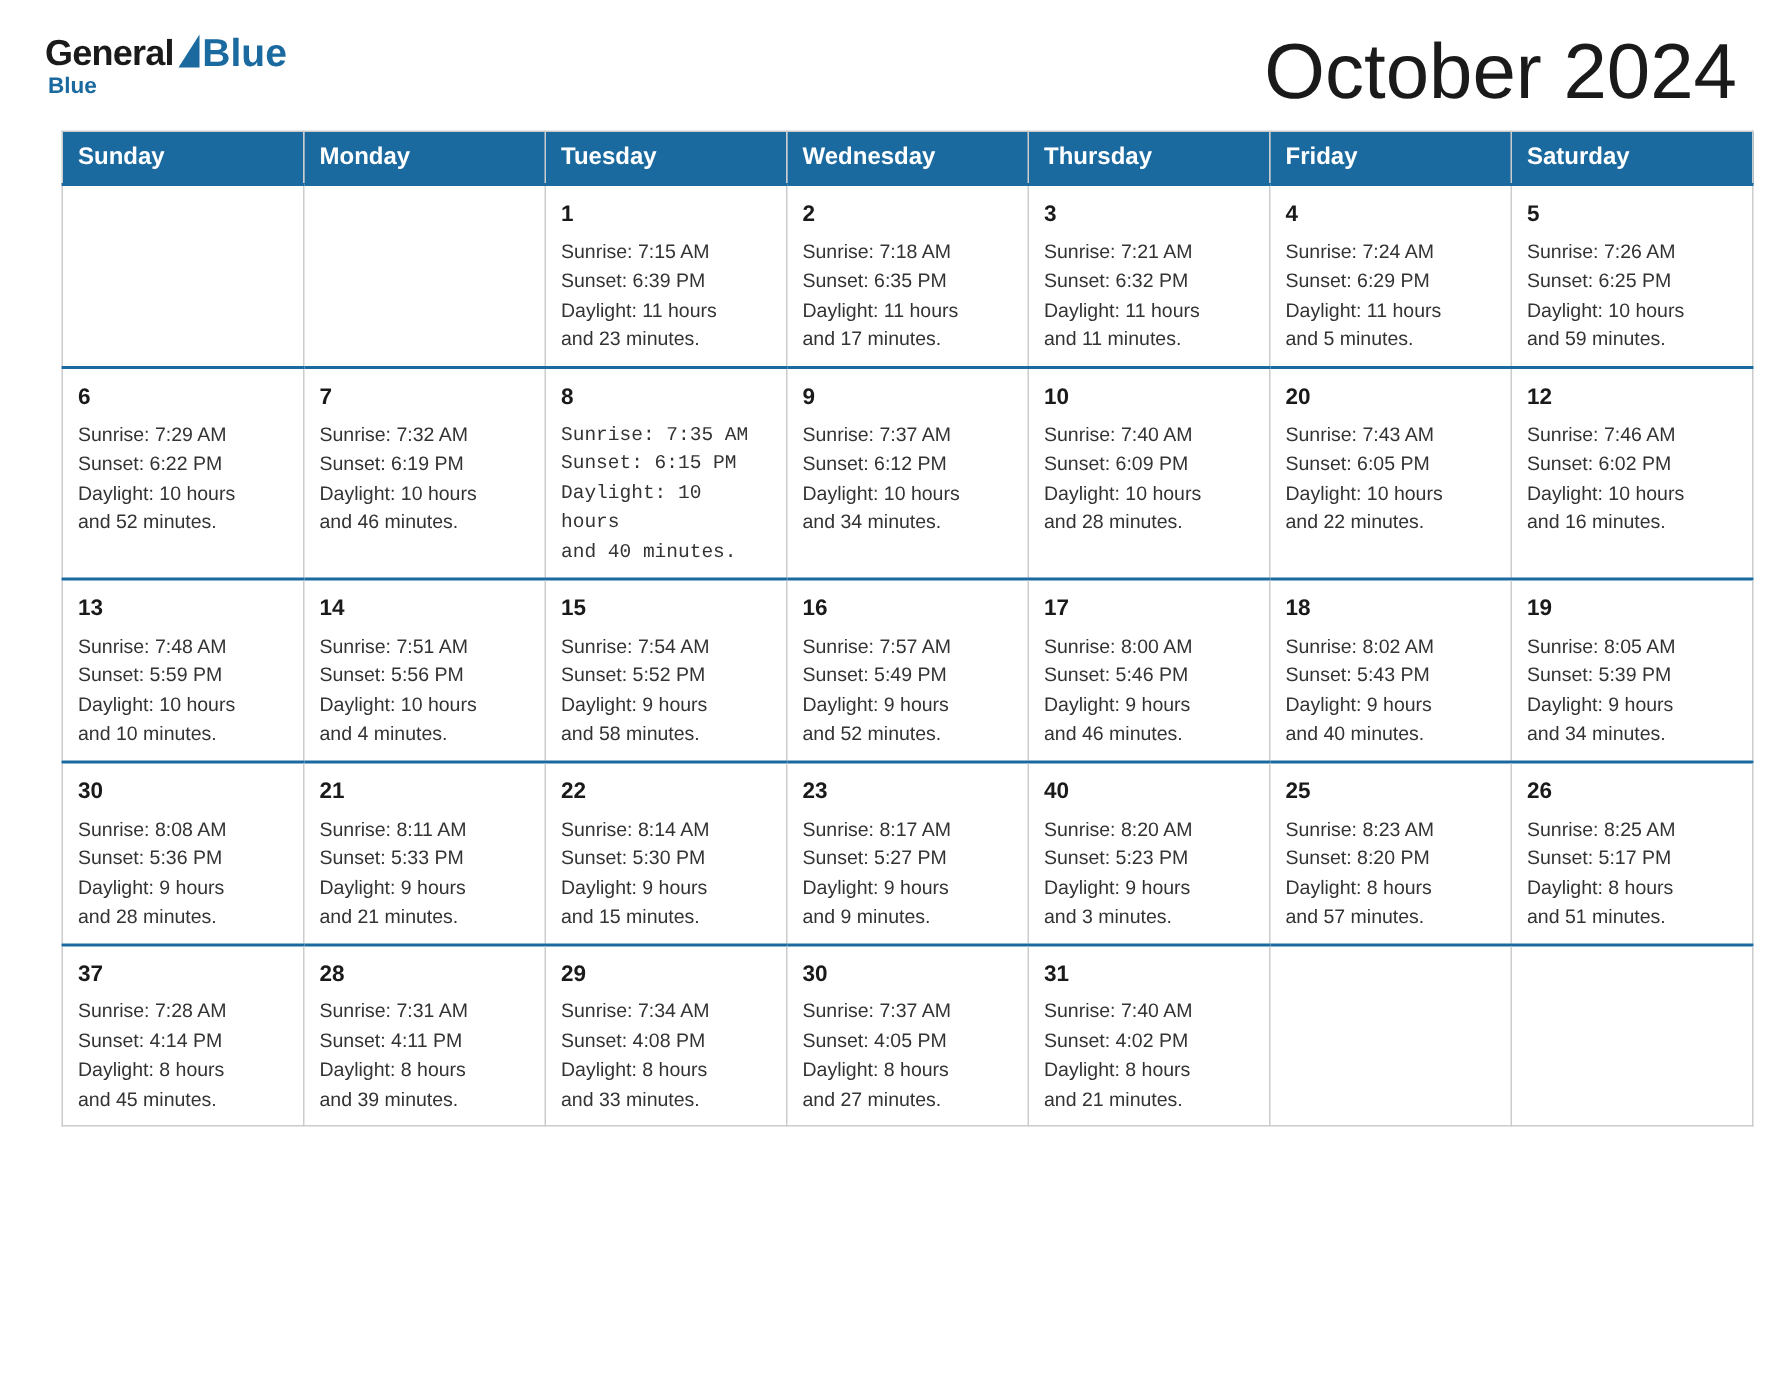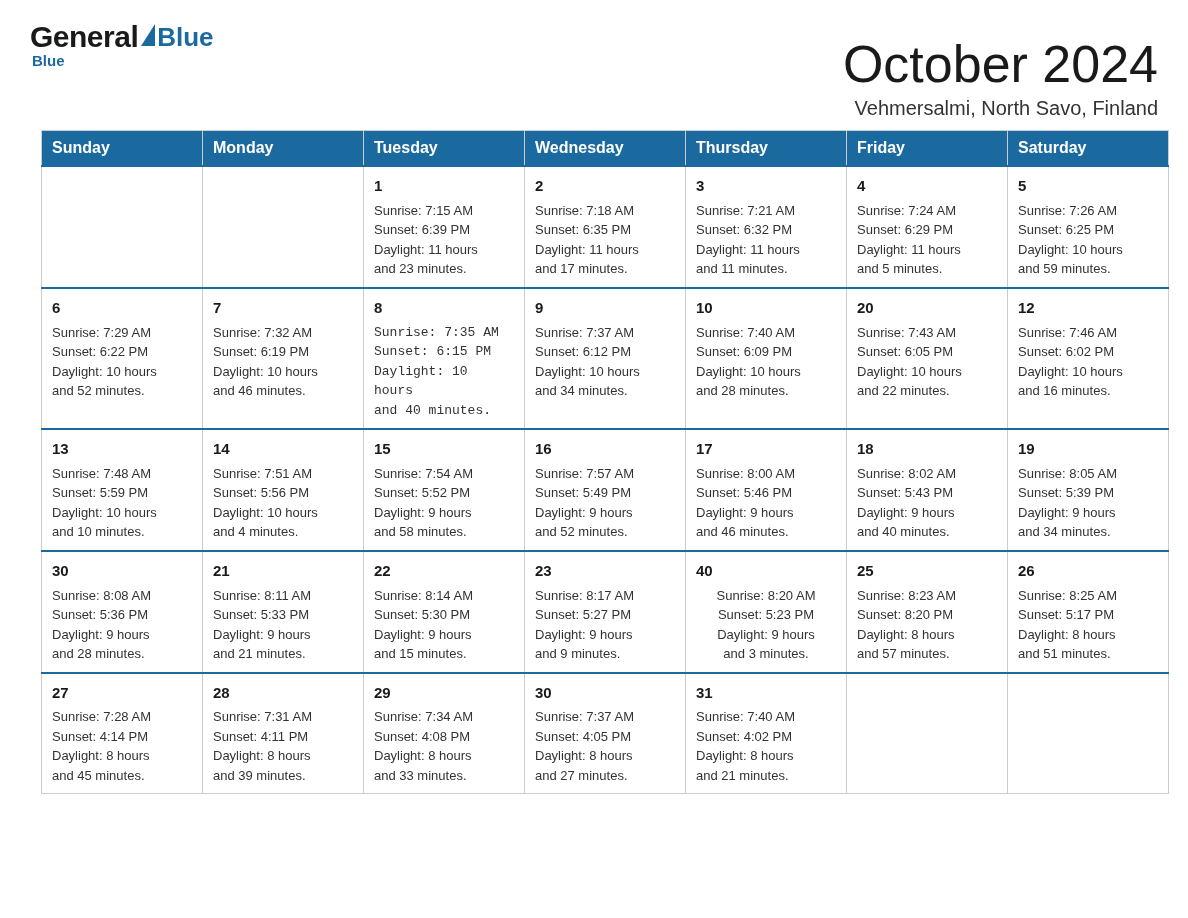--- a/index.html
+++ b/index.html
@@ -20,21 +20,21 @@
     .logo {
       display: flex;
       flex-direction: column;
       align-items: flex-start;
     }
     .logo-top {
       display: flex;
       align-items: center;
     }
     .logo-general {
-      font-size: 30px;
+      font-size: 24px;
       font-weight: bold;
       color: #1a1a1a;
       letter-spacing: -0.5px;
     }
     .logo-triangle {
       width: 0;
       height: 0;
       border-left: 14px solid transparent;
       border-bottom: 22px solid #1a6aa0;
       margin-left: 3px;
@@ -48,21 +48,20 @@
     }
     .logo-bottom {
       font-size: 15px;
       color: #1a6aa0;
       font-weight: bold;
       margin-top: -2px;
       margin-left: 2px;
     }
     .title-block {
       text-align: right;
-      margin-top: 16px;
     }
     .month-title {
       font-size: 52px;
       font-weight: 300;
       color: #1a1a1a;
       line-height: 1.1;
     }
     .location {
       font-size: 20px;
       color: #333;
@@ -120,21 +119,20 @@
   <div class="logo">
     <div class="logo-top">
       <span class="logo-general">General</span>
       <div class="logo-triangle"></div>
       <span class="logo-blue">Blue</span>
     </div>
     <div class="logo-bottom">Blue</div>
   </div>
   <div class="title-block">
     <div class="month-title">October 2024</div>
-    <div class="location">Vehmersalmi, North Savo, Finland</div>
   </div>
 </div>
 
 <table class="calendar">
   <thead>
     <tr>
     <th>Sunday</th>
         <th>Monday</th>
         <th>Tuesday</th>
         <th>Wednesday</th>
@@ -309,21 +307,21 @@
         </td>
         <td>
           <span class="day-num">23</span>
           <div class="day-info" style="white-space: pre-line;">Sunrise: 8:17 AM
 Sunset: 5:27 PM
 Daylight: 9 hours
 and 9 minutes.</div>
         </td>
         <td>
           <span class="day-num">40</span>
-          <div class="day-info" style="white-space: pre-line; text-align: center;">Sunrise: 8:20 AM
+          <div class="day-info" style="white-space: pre-line;">Sunrise: 8:20 AM
 Sunset: 5:23 PM
 Daylight: 9 hours
 and 3 minutes.</div>
         </td>
         <td>
           <span class="day-num">25</span>
           <div class="day-info" style="white-space: pre-line;">Sunrise: 8:23 AM
 Sunset: 8:20 PM
 Daylight: 8 hours
 and 57 minutes.</div>
@@ -331,21 +329,21 @@
         <td>
           <span class="day-num">26</span>
           <div class="day-info" style="white-space: pre-line;">Sunrise: 8:25 AM
 Sunset: 5:17 PM
 Daylight: 8 hours
 and 51 minutes.</div>
         </td>
       </tr>
       <tr>
         <td>
-          <span class="day-num">27</span>
+          <span class="day-num">37</span>
           <div class="day-info" style="white-space: pre-line;">Sunrise: 7:28 AM
 Sunset: 4:14 PM
 Daylight: 8 hours
 and 45 minutes.</div>
         </td>
         <td>
           <span class="day-num">28</span>
           <div class="day-info" style="white-space: pre-line;">Sunrise: 7:31 AM
 Sunset: 4:11 PM
 Daylight: 8 hours

